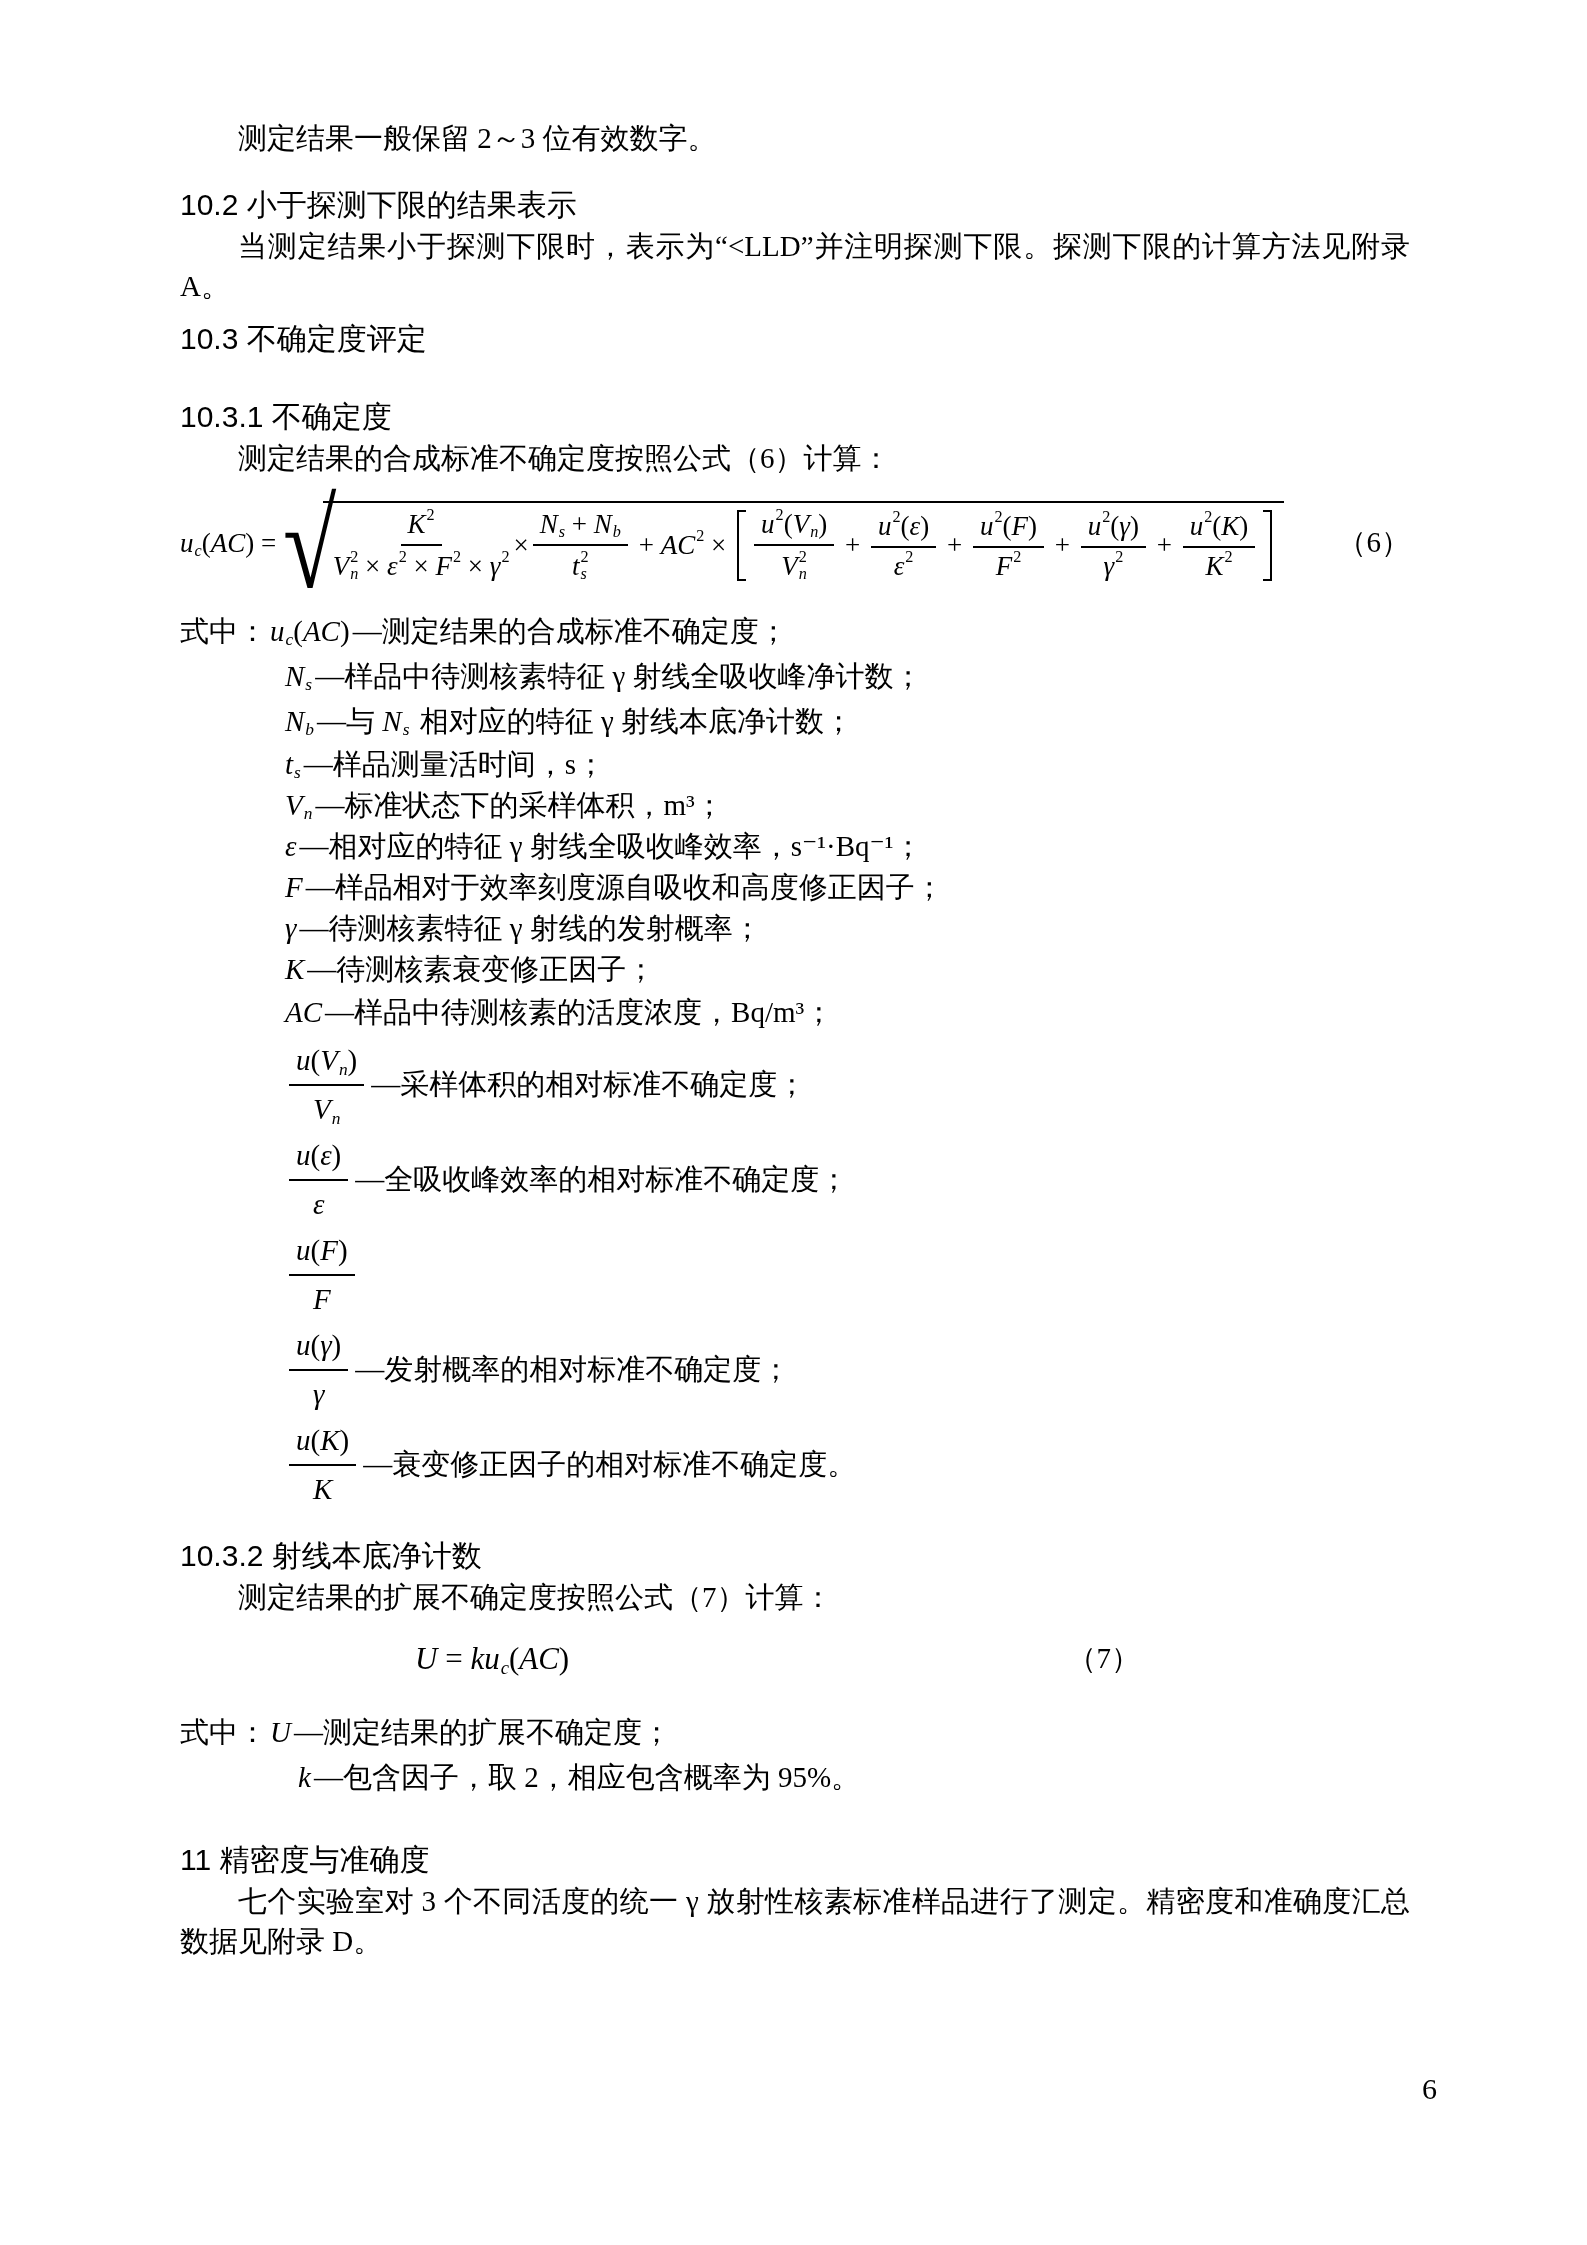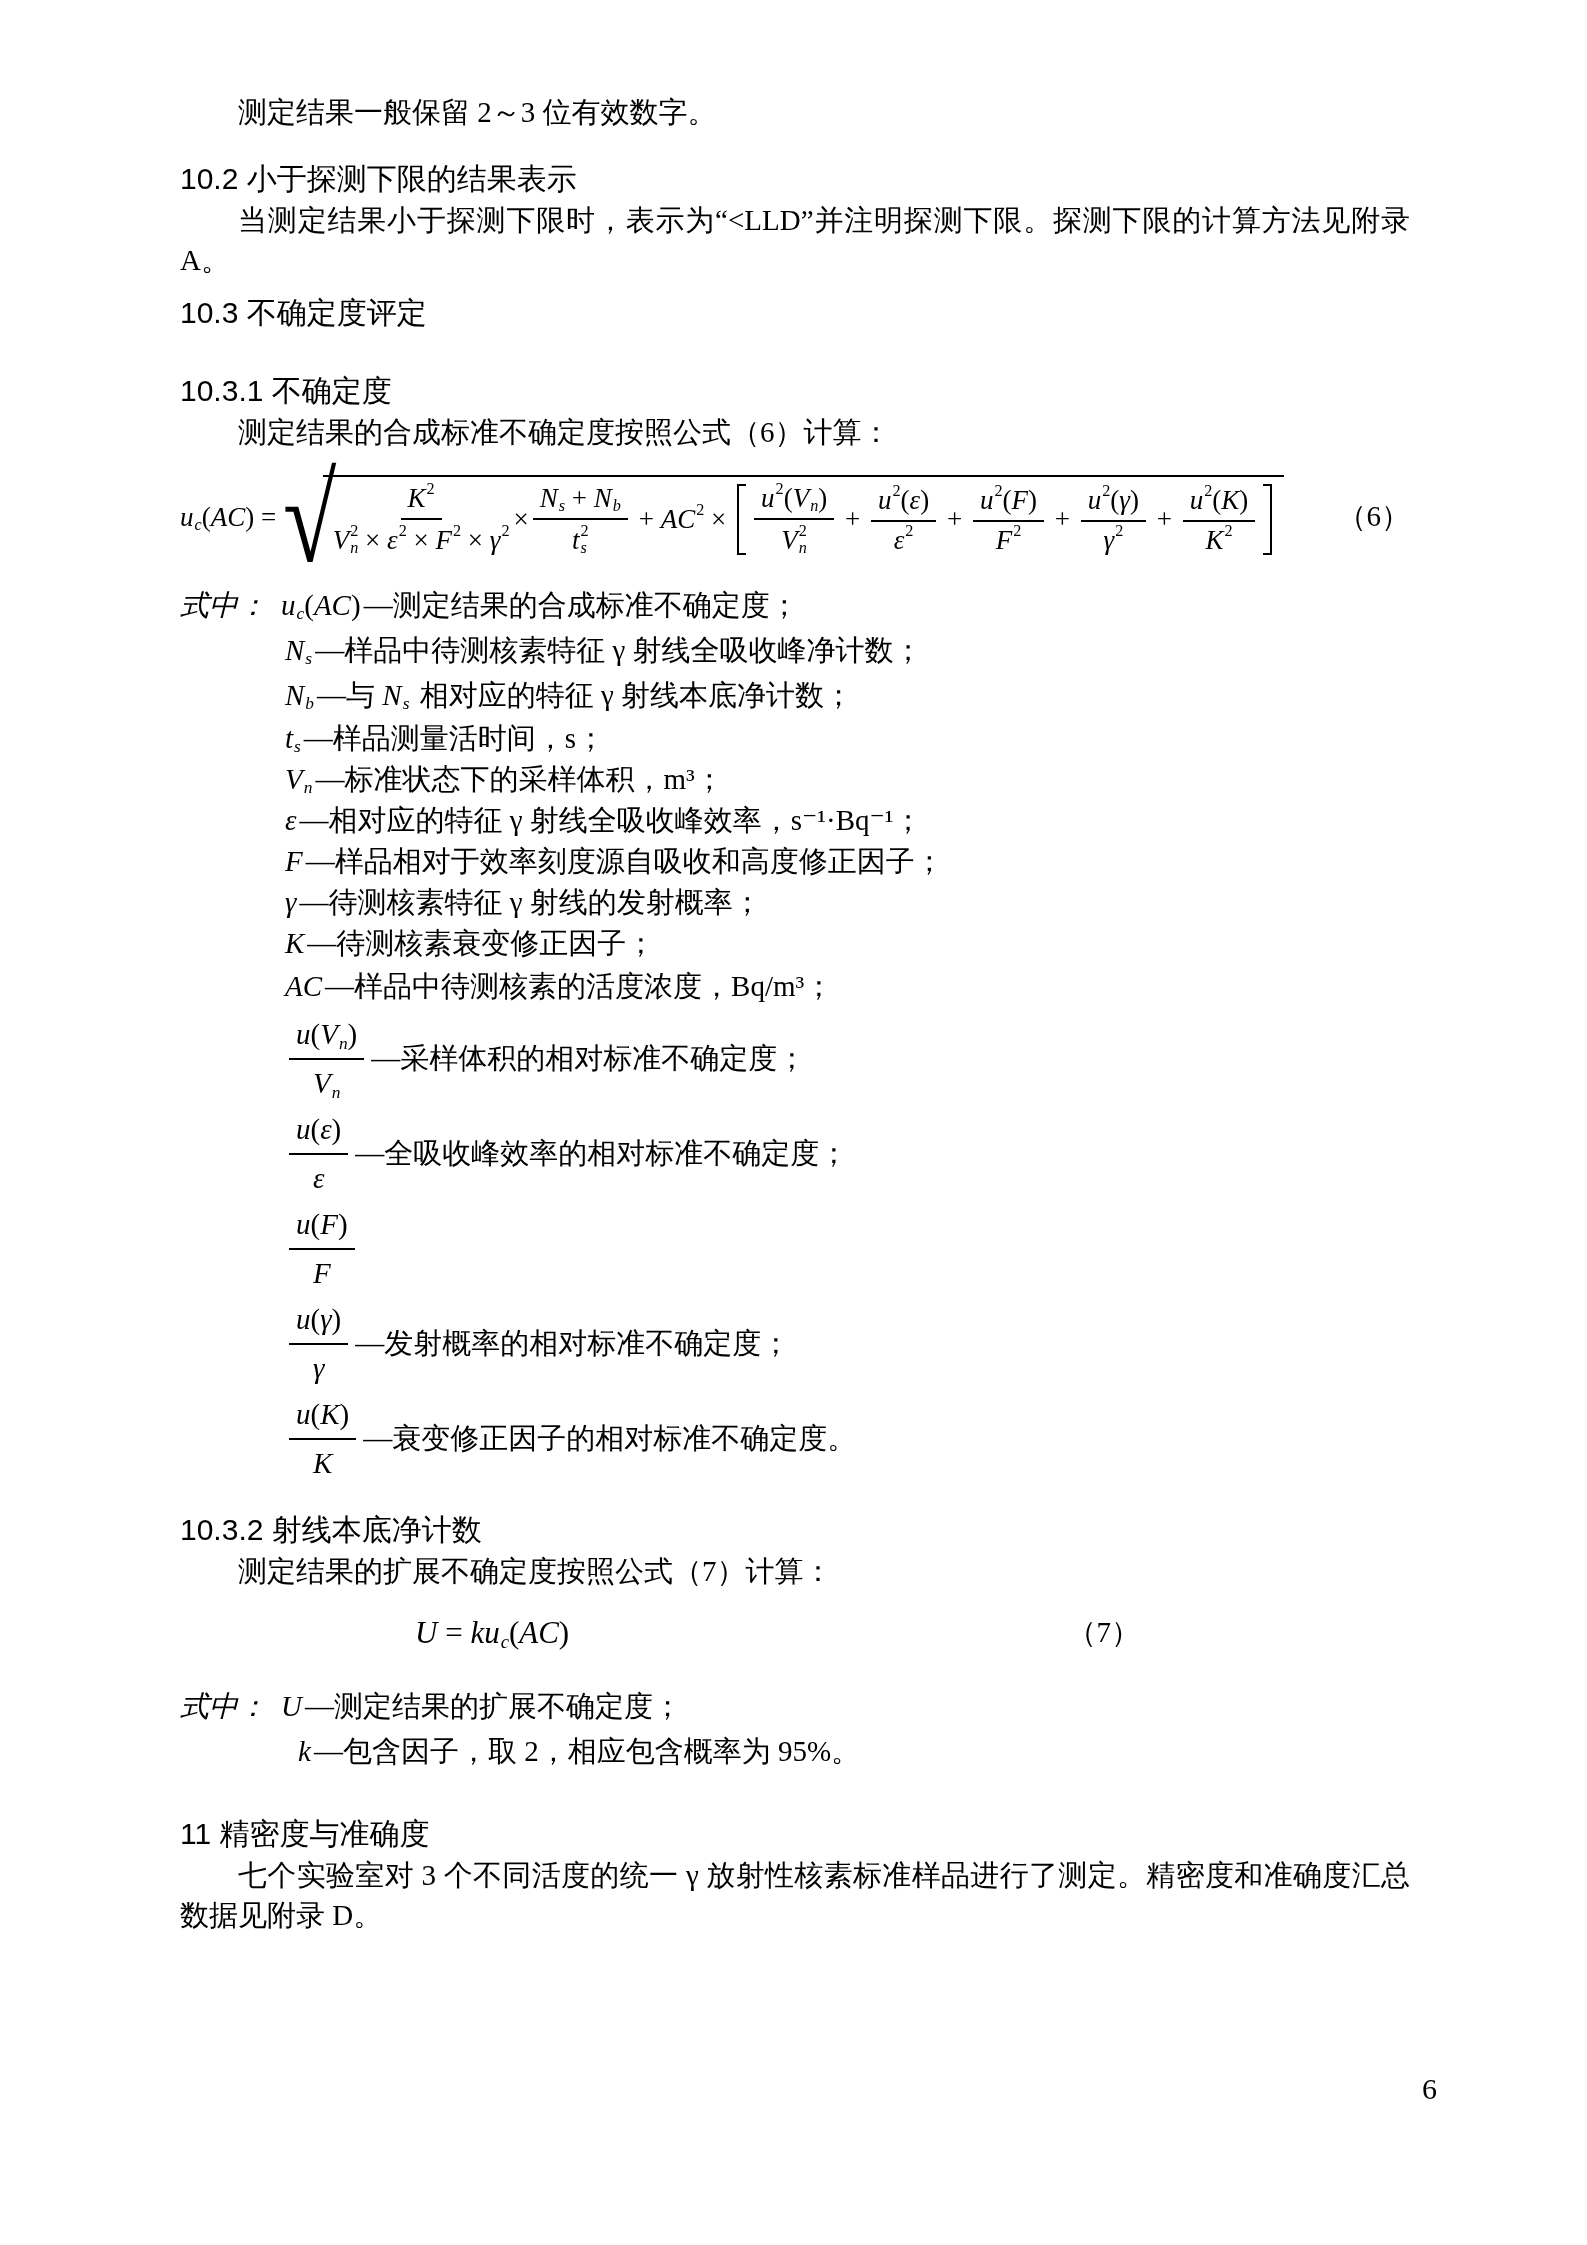--- a/index.html
+++ b/index.html
@@ -3,21 +3,21 @@
 <meta charset="utf-8">
 <style>
   html,body{margin:0;padding:0;background:#ffffff;}
   body{
     width:1587px;height:2245px;position:relative;
     font-family:"Liberation Serif","DejaVu Serif",serif;
     color:#000;
   }
   .page{
     position:absolute;inset:0;
-    padding:92px 177px 0 180px;
+    padding:118px 177px 0 180px;
     box-sizing:border-box;
   }
   
   p.body{
     margin:0;font-size:29px;line-height:40px;
     text-align:justify;
   }
   p.indent{text-indent:58px;}
   
   h2,h3{
@@ -62,21 +62,21 @@
   .f7row .math{font-size:31px;margin-left:235px;}
   .f7row .ftag{margin-left:auto;margin-right:270px;}
   .ftag{font-size:29px;white-space:pre;}
   
   .deflist{margin-top:6px;}
   .defrow{display:flex;align-items:center;font-size:29px;line-height:40px;
           padding-left:105px;min-height:45px;}
   .defrow.first{padding-left:0;}
   .defrow.short{min-height:41px;}
   .defrow.tall{margin:5px 0;}
-  .defrow .prefix{white-space:pre;margin-right:14px;font-style:italic;}
+  .defrow .prefix{white-space:pre;margin-right:3px;}
   .defrow .math{margin-right:3px;}
   .defrow .dtext{white-space:pre-wrap;}
   .defs7 .defrow{padding-left:118px;}
   .defs7 .defrow.first{padding-left:0;margin-top:24px;}
   
   .pageno{position:absolute;top:2072px;right:150px;font-size:30px;}
 </style>
 </head>
 <body>
 

